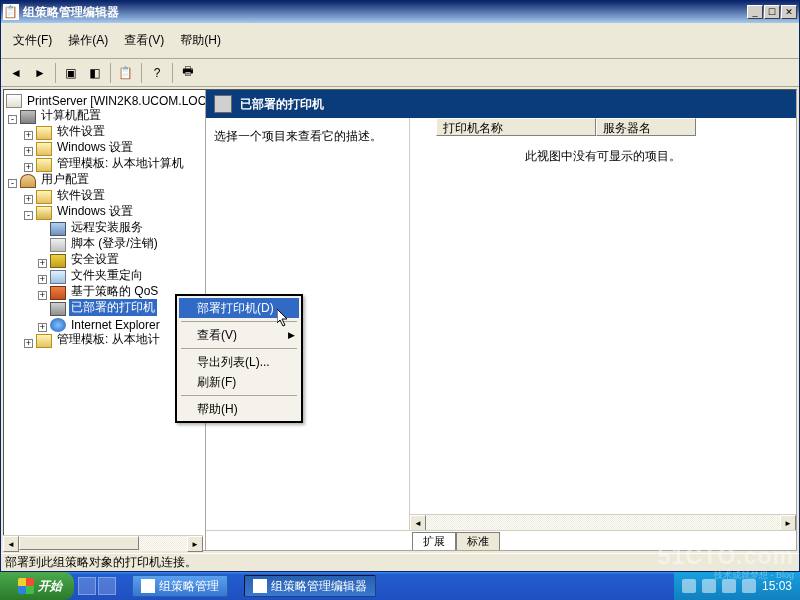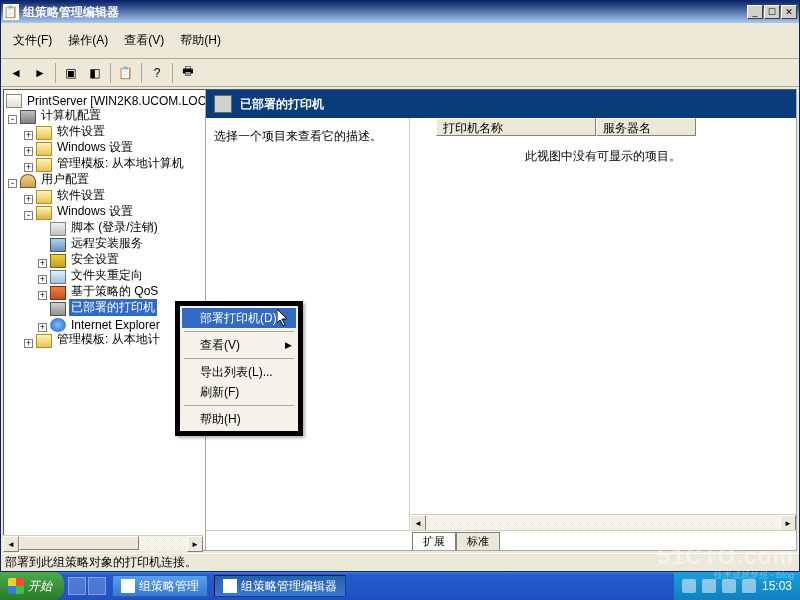--- a/index.html
+++ b/index.html
@@ -43,32 +43,32 @@
 .col-headers { display: flex; height: 18px; margin-left: 26px; }
 .col-header { border: 1px solid; border-color: #fff #808080 #808080 #fff; background: #ece9d8; padding: 1px 6px; cursor: pointer; }
 .col-printer { width: 160px; }
 .col-server { width: 100px; }
 .col-status { flex: 1; }
 .list-body { flex: 1; padding: 12px 0; text-align: center; color: #000; }
 .tabs-row { height: 20px; display: flex; align-items: flex-end; padding-left: 206px; border-top: 1px solid #d0d0c0; }
 .tab { border: 1px solid #808080; border-bottom: none; padding: 1px 10px; background: #ece9d8; cursor: pointer; font-size: 11px; }
 .tab.active { background: #fff; }
 .statusbar { height: 18px; background: #ece9d8; border-top: 1px solid #fff; padding: 3px 4px; display: flex; align-items: center; }
-.context-menu { position: absolute; left: 175px; top: 301px; width: 128px; background: #f5f2eb; border: 5px solid #000000; box-shadow: 2px 2px 3px rgba(0,0,0,0.3); padding: 2px; z-index: 100; }
+.context-menu { position: absolute; left: 175px; top: 294px; width: 128px; background: #f5f2eb; border: 2px solid #000000; box-shadow: 2px 2px 3px rgba(0,0,0,0.3); padding: 2px; z-index: 100; }
 .ctx-item { height: 20px; display: flex; align-items: center; padding: 0 14px 0 18px; cursor: pointer; position: relative; }
 .ctx-item.highlighted { background: #316ac5; color: #fff; }
 .ctx-sep { height: 1px; background: #aca899; margin: 3px 2px; }
 .ctx-arrow { position: absolute; right: 4px; font-size: 9px; }
 .cursor-arrow { position: absolute; left: 277px; top: 309px; z-index: 200; pointer-events: none; }
 .taskbar { position: absolute; left: 0; bottom: 0; width: 800px; height: 28px; background: linear-gradient(#3c8ef0, #235dd0 8%, #2050c0); display: flex; align-items: center; }
-.start-btn { height: 28px; padding: 0 12px 0 8px; background: linear-gradient(#4caa4c, #2a7a2a); color: #fff; font-weight: normal; display: flex; align-items: center; gap: 4px; border-radius: 0 10px 10px 0; cursor: pointer; font-style: italic; }
+.start-btn { height: 28px; padding: 0 12px 0 18px; background: linear-gradient(#4caa4c, #2a7a2a); color: #fff; font-weight: bold; display: flex; align-items: center; gap: 4px; border-radius: 0 10px 10px 0; cursor: pointer; font-style: italic; }
 .start-flag { width: 16px; height: 16px; background: conic-gradient(#f05030 0 25%, #40c040 0 50%, #3080e0 0 75%, #f0d030 0); border-radius: 2px; }
 .ql { display: flex; gap: 2px; margin-left: 4px; }
 .ql-btn { width: 18px; height: 18px; background: rgba(255,255,255,0.2); border: 1px solid rgba(255,255,255,0.3); cursor: pointer; }
-.task-btn { height: 22px; margin-left: 6px; padding: 0 8px; background: linear-gradient(#5aa0f0, #3878d0); color: #fff; border: 1px solid #2860b0; border-radius: 2px; display: flex; align-items: center; gap: 4px; cursor: pointer; font-size: 11px; max-width: 155px; }
+.task-btn { height: 22px; margin-left: 16px; padding: 0 8px; background: linear-gradient(#5aa0f0, #3878d0); color: #fff; border: 1px solid #2860b0; border-radius: 2px; display: flex; align-items: center; gap: 4px; cursor: pointer; font-size: 11px; max-width: 155px; }
 .task-btn.active { background: linear-gradient(#2860b0, #3878d0); border: 1px inset #1a4080; }
 .task-icon { width: 14px; height: 14px; background: #fff; flex-shrink: 0; }
 .tray { margin-left: auto; height: 28px; background: linear-gradient(#1aa0e0, #1080c0); display: flex; align-items: center; padding: 0 8px; gap: 6px; color: #fff; font-size: 11px; }
 .tray-icon { width: 14px; height: 14px; background: rgba(255,255,255,0.5); border-radius: 2px; }
 .watermark { position: absolute; right: 6px; bottom: 30px; color: rgba(255,255,255,0.45); font-size: 23px; font-family: Arial; font-weight: bold; letter-spacing: 1px; z-index: 50; }
 .watermark-sub { position: absolute; right: 6px; bottom: 18px; color: rgba(255,255,255,0.35); font-size: 9px; z-index: 50; }
 .scrollbar-h { height: 16px; background: #ece9d8; border-top: 1px solid #d0d0c0; display: flex; }
 .sb-btn { width: 16px; height: 16px; background: #ece9d8; border: 1px solid; border-color: #fff #808080 #808080 #fff; font-size: 8px; display: flex; align-items: center; justify-content: center; cursor: pointer; }
 .sb-track { flex: 1; background: repeating-conic-gradient(#ece9d8 0 25%, #fff 0 50%) 0 0/2px 2px; }
 .sb-thumb { height: 14px; background: #ece9d8; border: 1px solid; border-color: #fff #808080 #808080 #fff; cursor: pointer; }
@@ -143,26 +143,26 @@
         <span class="expander">+</span>
         <span class="node-icon icon-folder"></span>
         <span class="tree-label">软件设置</span>
       </div>
       <div class="tree-node" style="padding-left:20px">
         <span class="expander">-</span>
         <span class="node-icon icon-folder-open"></span>
         <span class="tree-label">Windows 设置</span>
       </div>
       <div class="tree-node" style="padding-left:46px">
+        <span class="node-icon icon-service"></span>
+        <span class="tree-label">远程安装服务</span>
+      </div>
+      <div class="tree-node" style="padding-left:46px">
         <span class="node-icon icon-script"></span>
         <span class="tree-label">脚本 (登录/注销)</span>
-      </div>
-      <div class="tree-node" style="padding-left:46px">
-        <span class="node-icon icon-service"></span>
-        <span class="tree-label">远程安装服务</span>
       </div>
       <div class="tree-node" style="padding-left:34px">
         <span class="expander">+</span>
         <span class="node-icon icon-security"></span>
         <span class="tree-label">安全设置</span>
       </div>
       <div class="tree-node" style="padding-left:34px">
         <span class="expander">+</span>
         <span class="node-icon icon-redirect"></span>
         <span class="tree-label">文件夹重定向</span>

